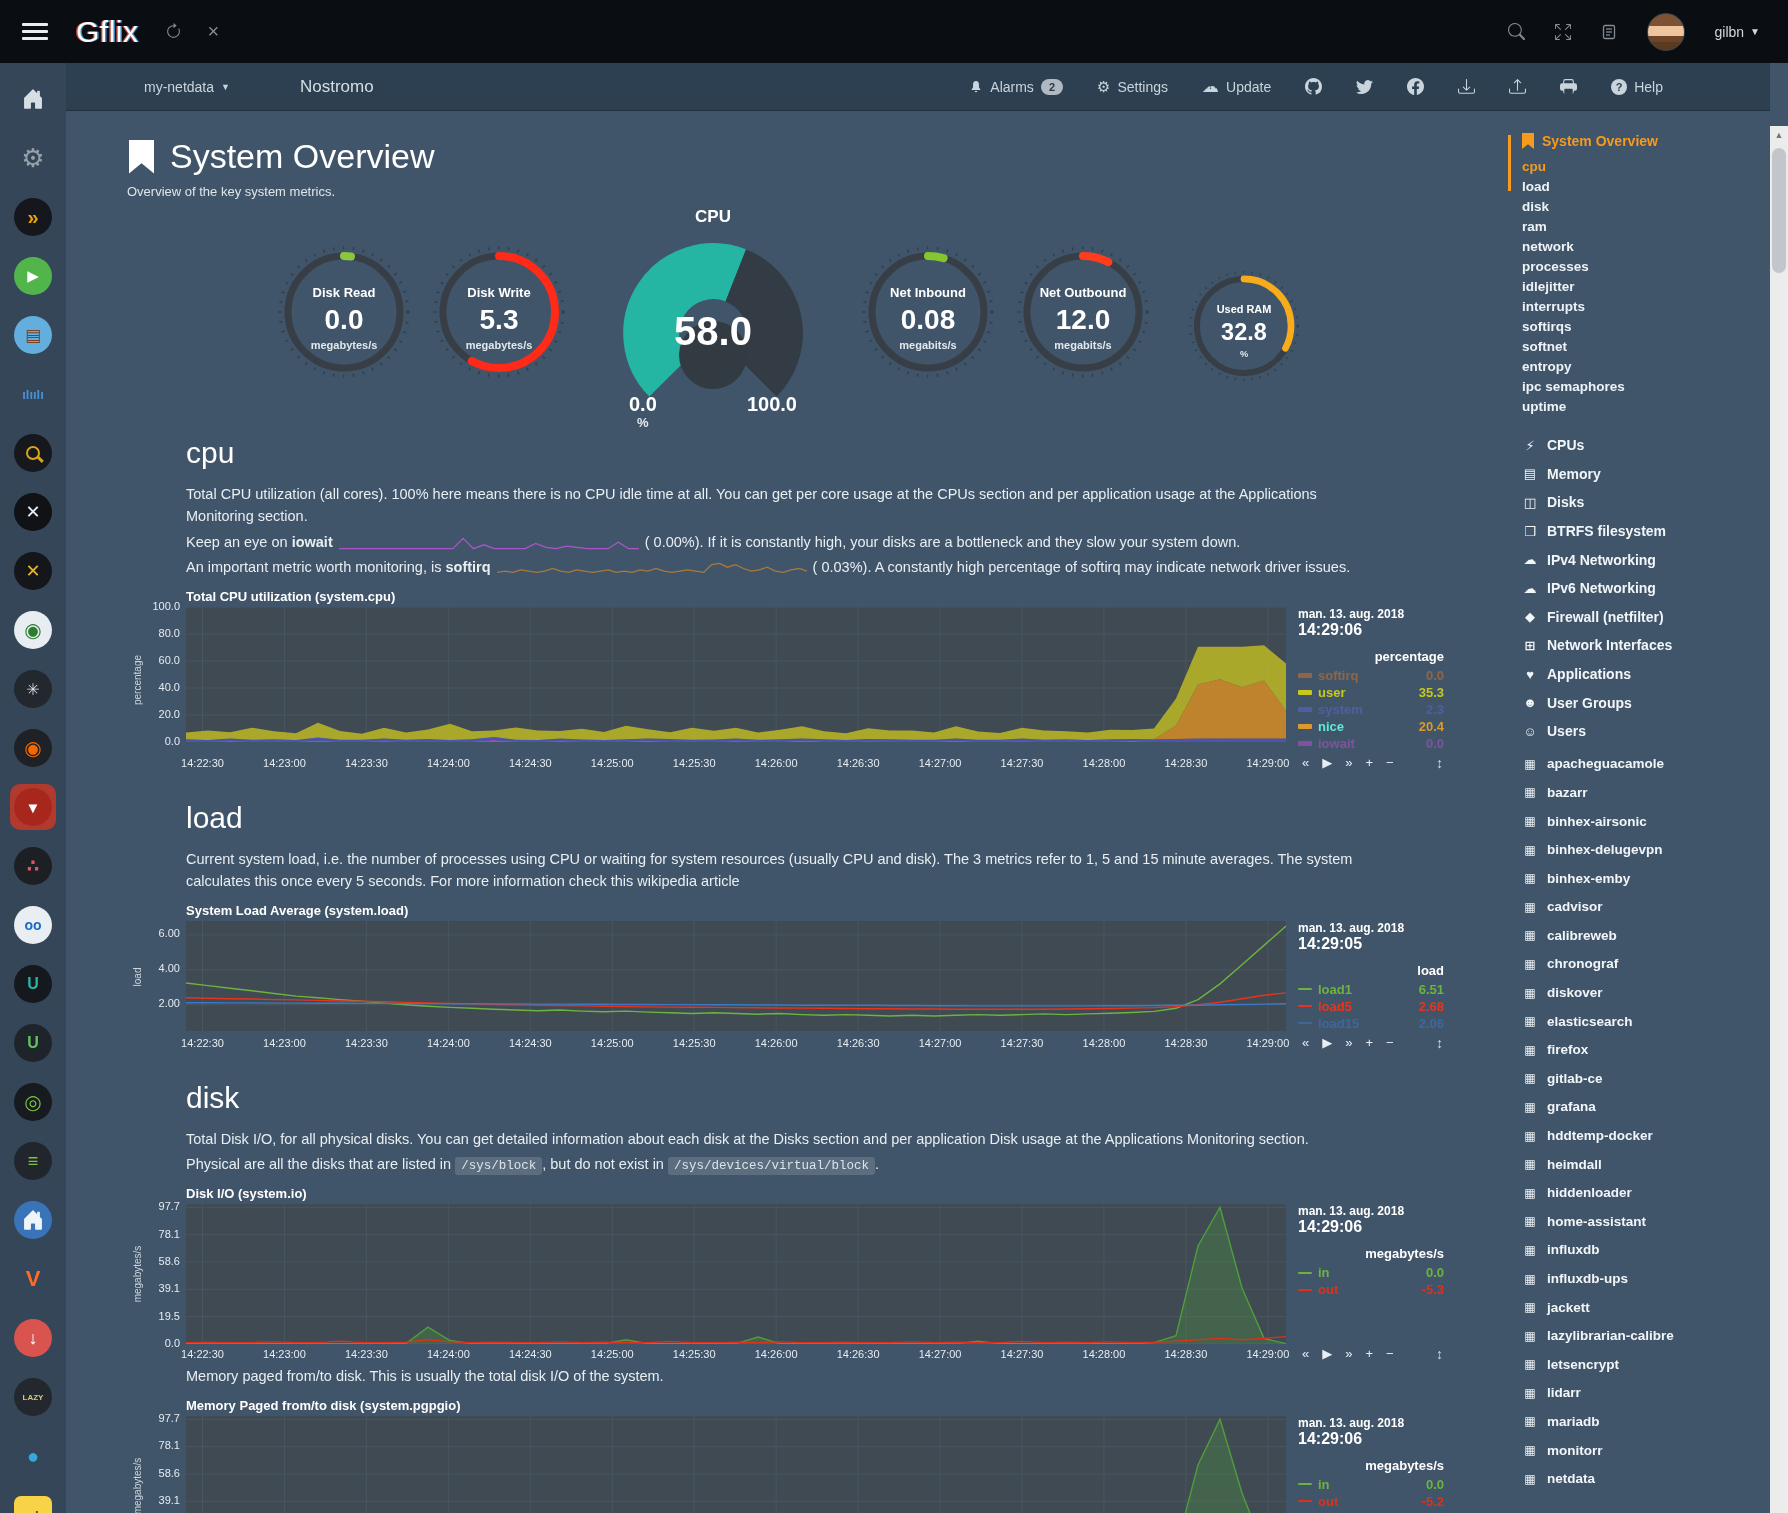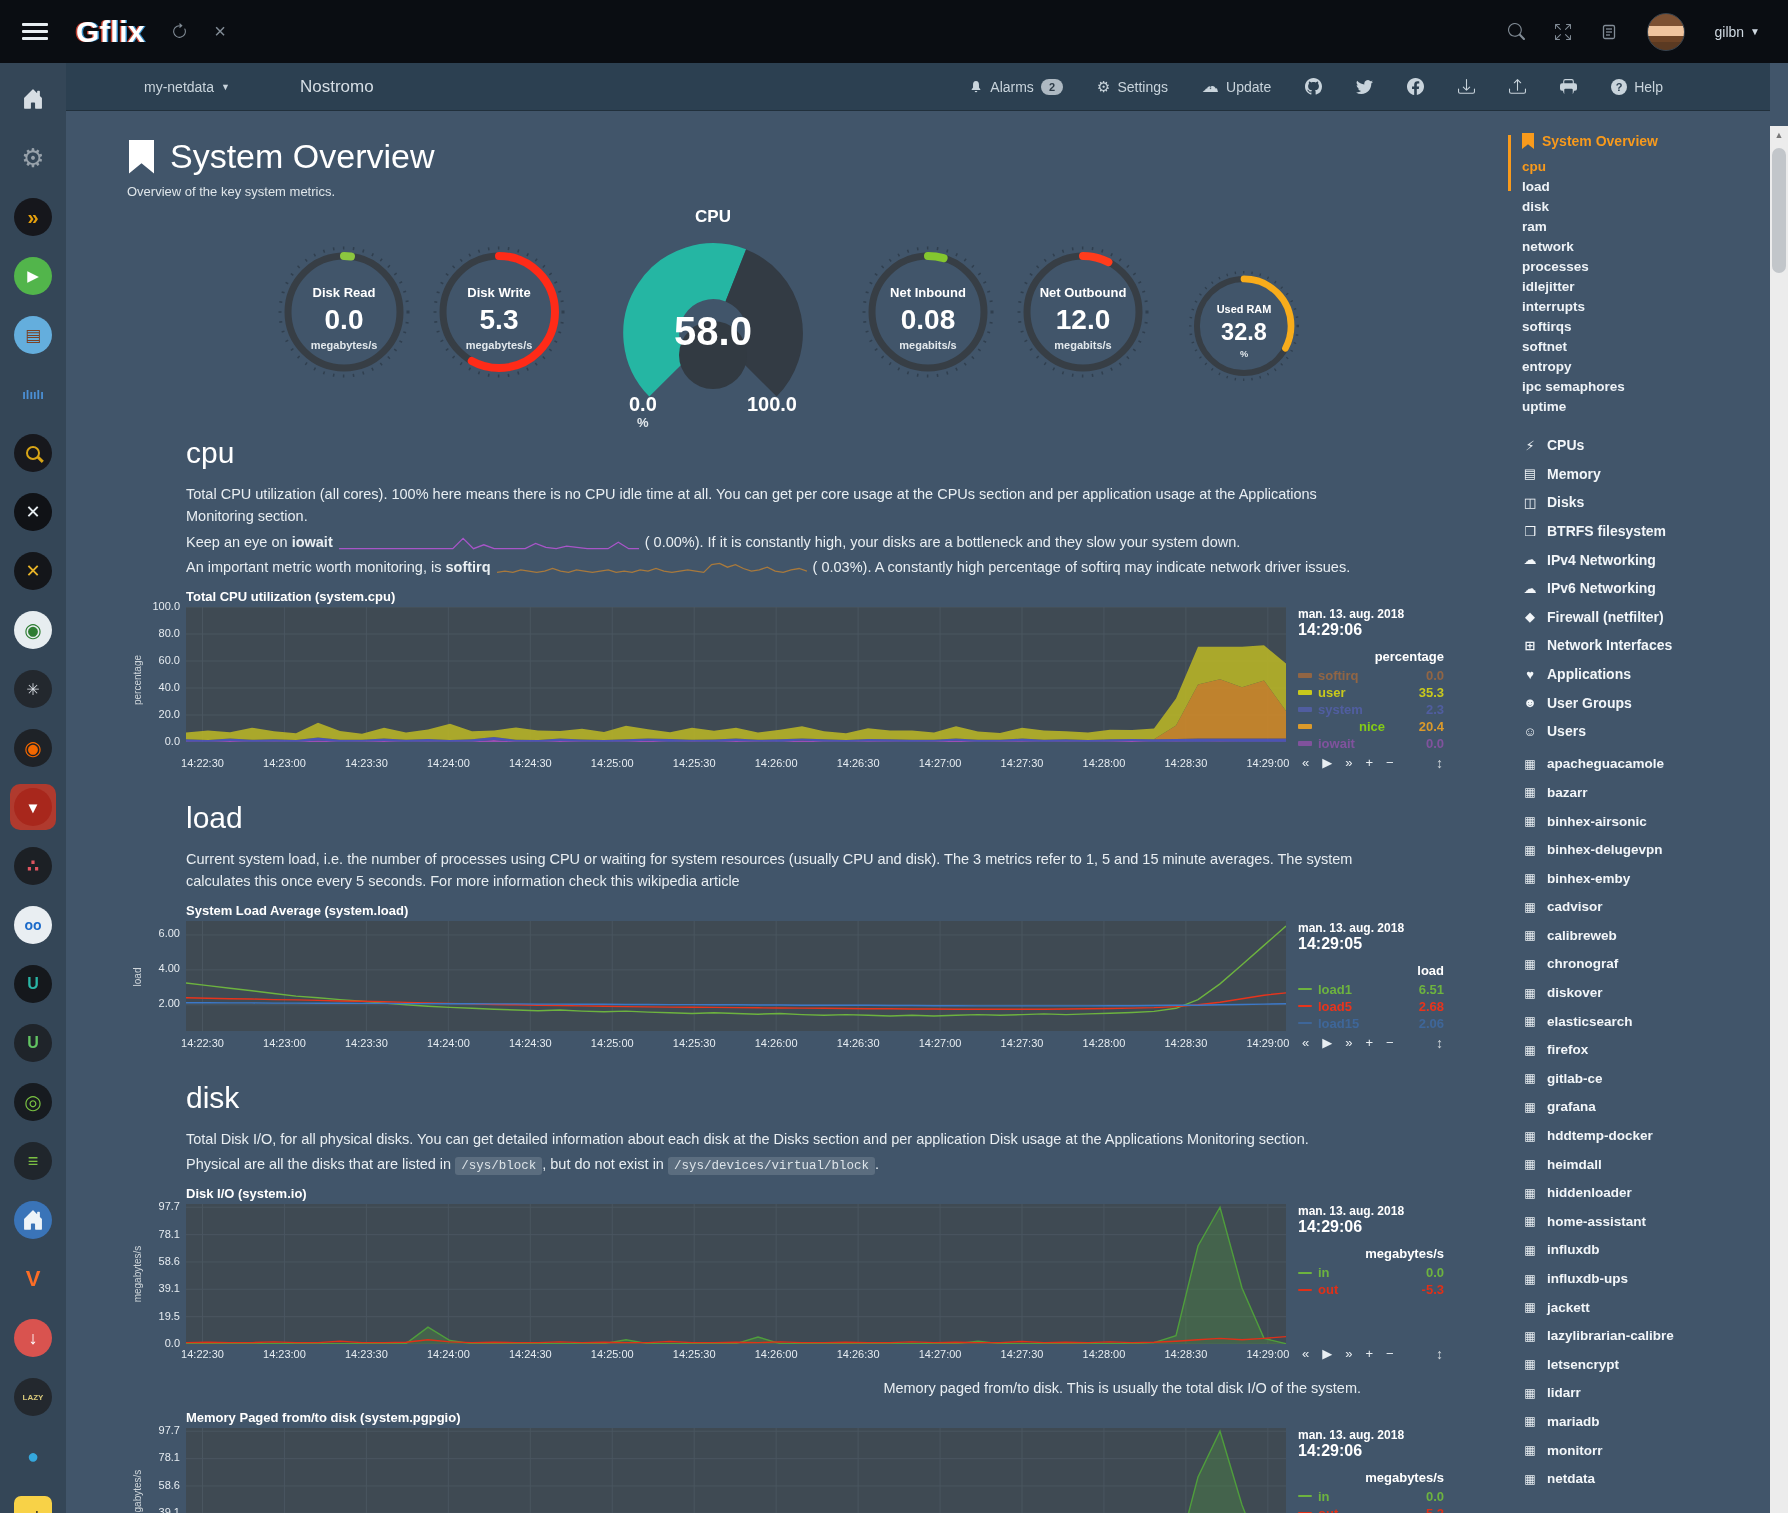--- a/index.html
+++ b/index.html
@@ -4,21 +4,21 @@
 <style>
   *{margin:0;padding:0;box-sizing:border-box;}
   html,body{width:1788px;height:1513px;overflow:hidden;}
   body{font-family:"Liberation Sans","DejaVu Sans",sans-serif;color:#e8eef2;
        background:linear-gradient(160deg,#4a5d70 0%,#41556 40%,#3a4c5d 100%);
        background-color:#41556a;}
   
   .topbar{position:absolute;top:0;left:0;right:0;height:63px;background:#0a0d12;display:flex;align-items:center;z-index:50;}
   .hamburger{width:26px;margin:0 0 0 22px;cursor:pointer;}
   .hamburger span{display:block;height:3px;background:#e8eef2;margin:4px 0;border-radius:1px;}
-  .logo{font-size:30px;font-weight:bold;color:#fff;margin-left:28px;letter-spacing:.5px;
+  .logo{font-size:30px;font-weight:normal;color:#fff;margin-left:28px;letter-spacing:.5px;
         text-shadow:-1.5px 0 rgba(255,80,60,.75),1.5px 0 rgba(70,180,255,.75);}
   .tb-ico{color:#828c96;margin-left:26px;display:inline-flex;align-items:center;cursor:pointer;}
   .tb-right{margin-left:auto;display:flex;align-items:center;gap:30px;margin-right:28px;}
   .tb-right .tb-ico{margin-left:0;}
   .avatar{width:38px;height:38px;border-radius:50%;border:1px solid #39434d;
           background:linear-gradient(180deg,#7d5133 0%,#7d5133 32%,#f0c49e 32%,#f0c49e 60%,#6e4426 60%,#6e4426 78%,#5b3a22 78%);}
   .username{color:#cfd8e0;font-size:14px;display:flex;align-items:center;gap:6px;cursor:pointer;}
   
   .shell{position:absolute;top:63px;left:0;right:0;bottom:0;}
   .leftbar{position:absolute;top:0;left:0;bottom:0;width:66px;background:rgba(10,16,22,.22);overflow:hidden;z-index:30;}
@@ -436,21 +436,21 @@
                 <span style="color: rgb(201, 201, 28);">user</span>
                 <span class="val" style="color: rgb(201, 201, 28);">35.3</span>
               </div>
               <div class="lg-row dim">
                 <div class="sw" style="background: rgb(95, 102, 214);"></div>
                 <span style="color: rgb(95, 102, 214);">system</span>
                 <span class="val" style="color: rgb(95, 102, 214);">2.3</span>
               </div>
               <div class="lg-row">
                 <div class="sw" style="background: rgb(219, 154, 43);"></div>
-                <span style="color: #84cc16; margin-left: 41px;">nice</span>
+                <span style="color: #5eead4;">nice</span>
                 <span class="val" style="color: rgb(219, 154, 43);">20.4</span>
               </div>
               <div class="lg-row dim">
                 <div class="sw" style="background: rgb(192, 80, 208);"></div>
                 <span style="color: rgb(192, 80, 208);">iowait</span>
                 <span class="val" style="color: rgb(192, 80, 208);">0.0</span>
               </div>
             </div>
           </div>
           <div class="xaxis" style="width: 1280px;">
@@ -646,21 +646,21 @@
               <span>«</span>
               <span>▶</span>
               <span>»</span>
               <span>+</span>
               <span>−</span>
             </div>
             <span class="resizer" style="left: 1250px;">↕</span>
           </div>
         </div>
       <div class="sect">
-          <p style="margin-top:12px;text-align:right;">Memory paged from/to disk. This is usually the total disk I/O of the system.</p>
+          <p style="">Memory paged from/to disk. This is usually the total disk I/O of the system.</p>
         </div>
       <div class="chart-block">
           <div class="chart-title">Memory Paged from/to disk (system.pgpgio)</div>
           <div class="chart-row">
             <div class="ylabel">
               <span>megabytes/s</span>
             </div>
             <div class="yticks" style="height: 140px;">
               <span style="top: -3.78px;">97.7</span>
               <span style="top: 23.66px;">78.1</span>

